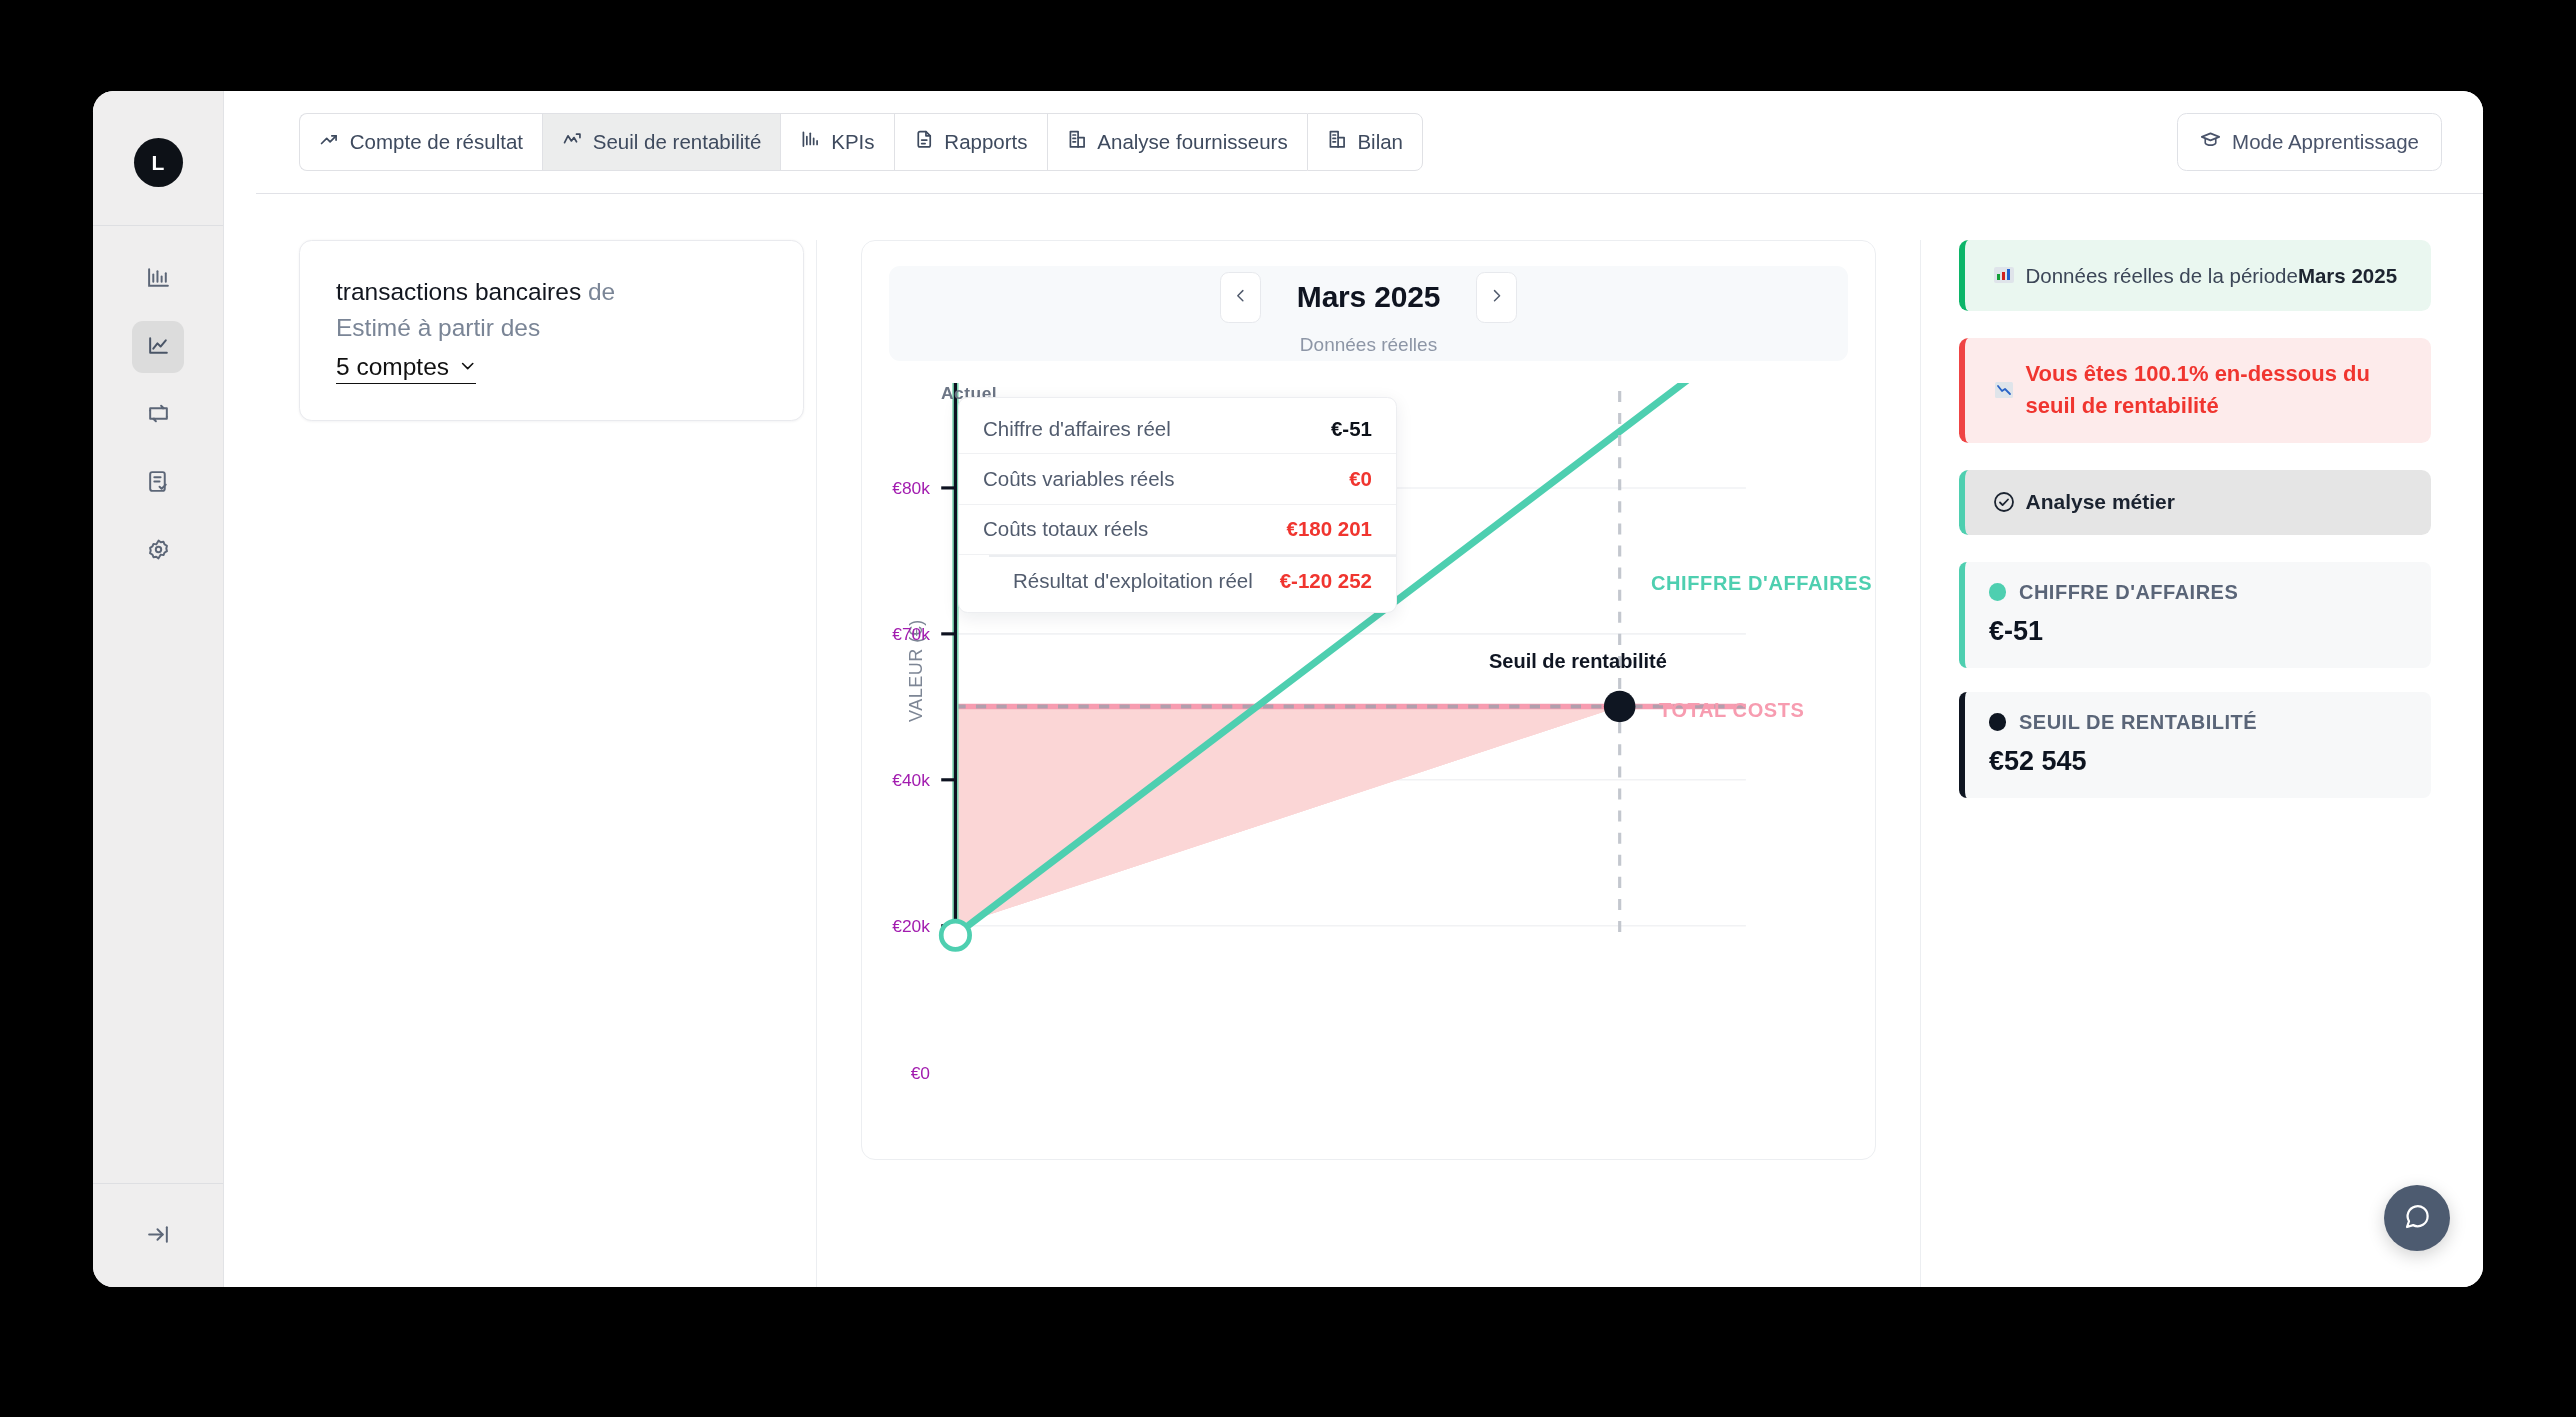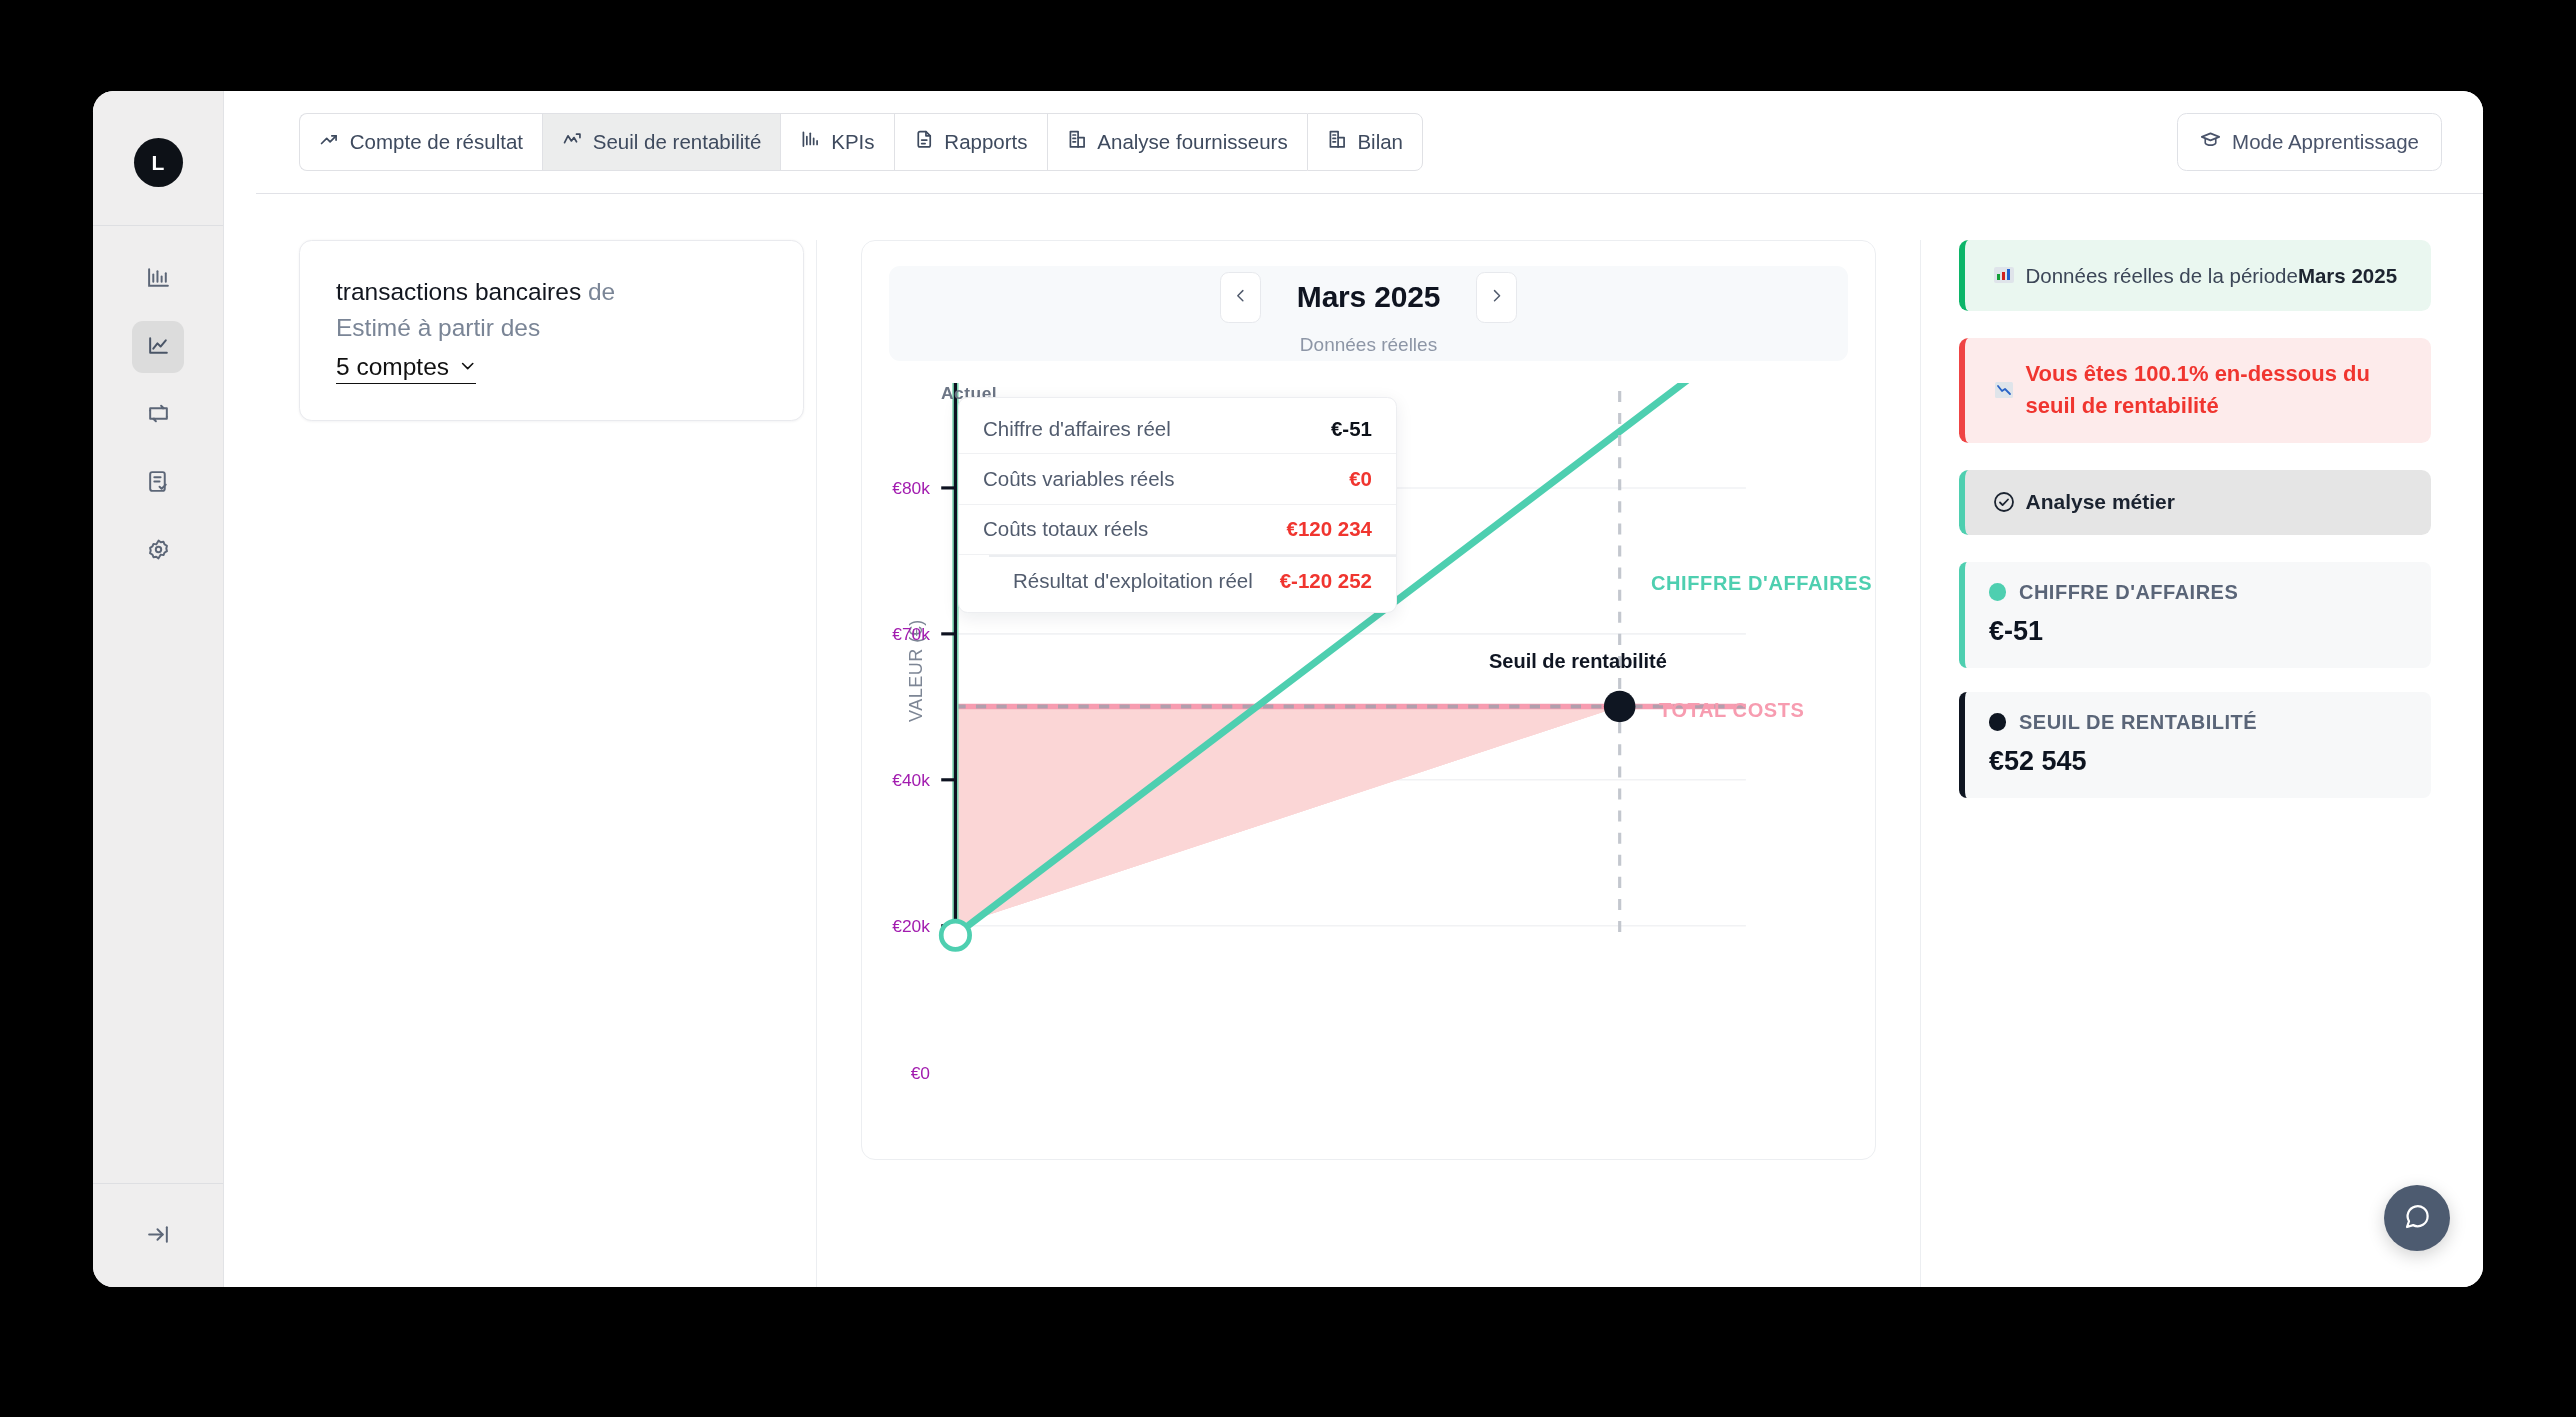--- a/index.html
+++ b/index.html
@@ -502,21 +502,21 @@
               <div class="tiprow">
                 <span class="tipk">Chiffre d'affaires réel</span>
                 <span class="tipv dark">€-51</span>
               </div>
               <div class="tiprow">
                 <span class="tipk">Coûts variables réels</span>
                 <span class="tipv red">€0</span>
               </div>
               <div class="tiprow">
                 <span class="tipk">Coûts totaux réels</span>
-                <span class="tipv red">€120 234</span>
+                <span class="tipv red">€180 201</span>
               </div>
               <div class="tiprow total">
                 <span class="tipk">Résultat d'exploitation réel</span>
                 <span class="tipv red">€-120 252</span>
               </div>
             </div>
 
           </div>
         </div>
       </div>

